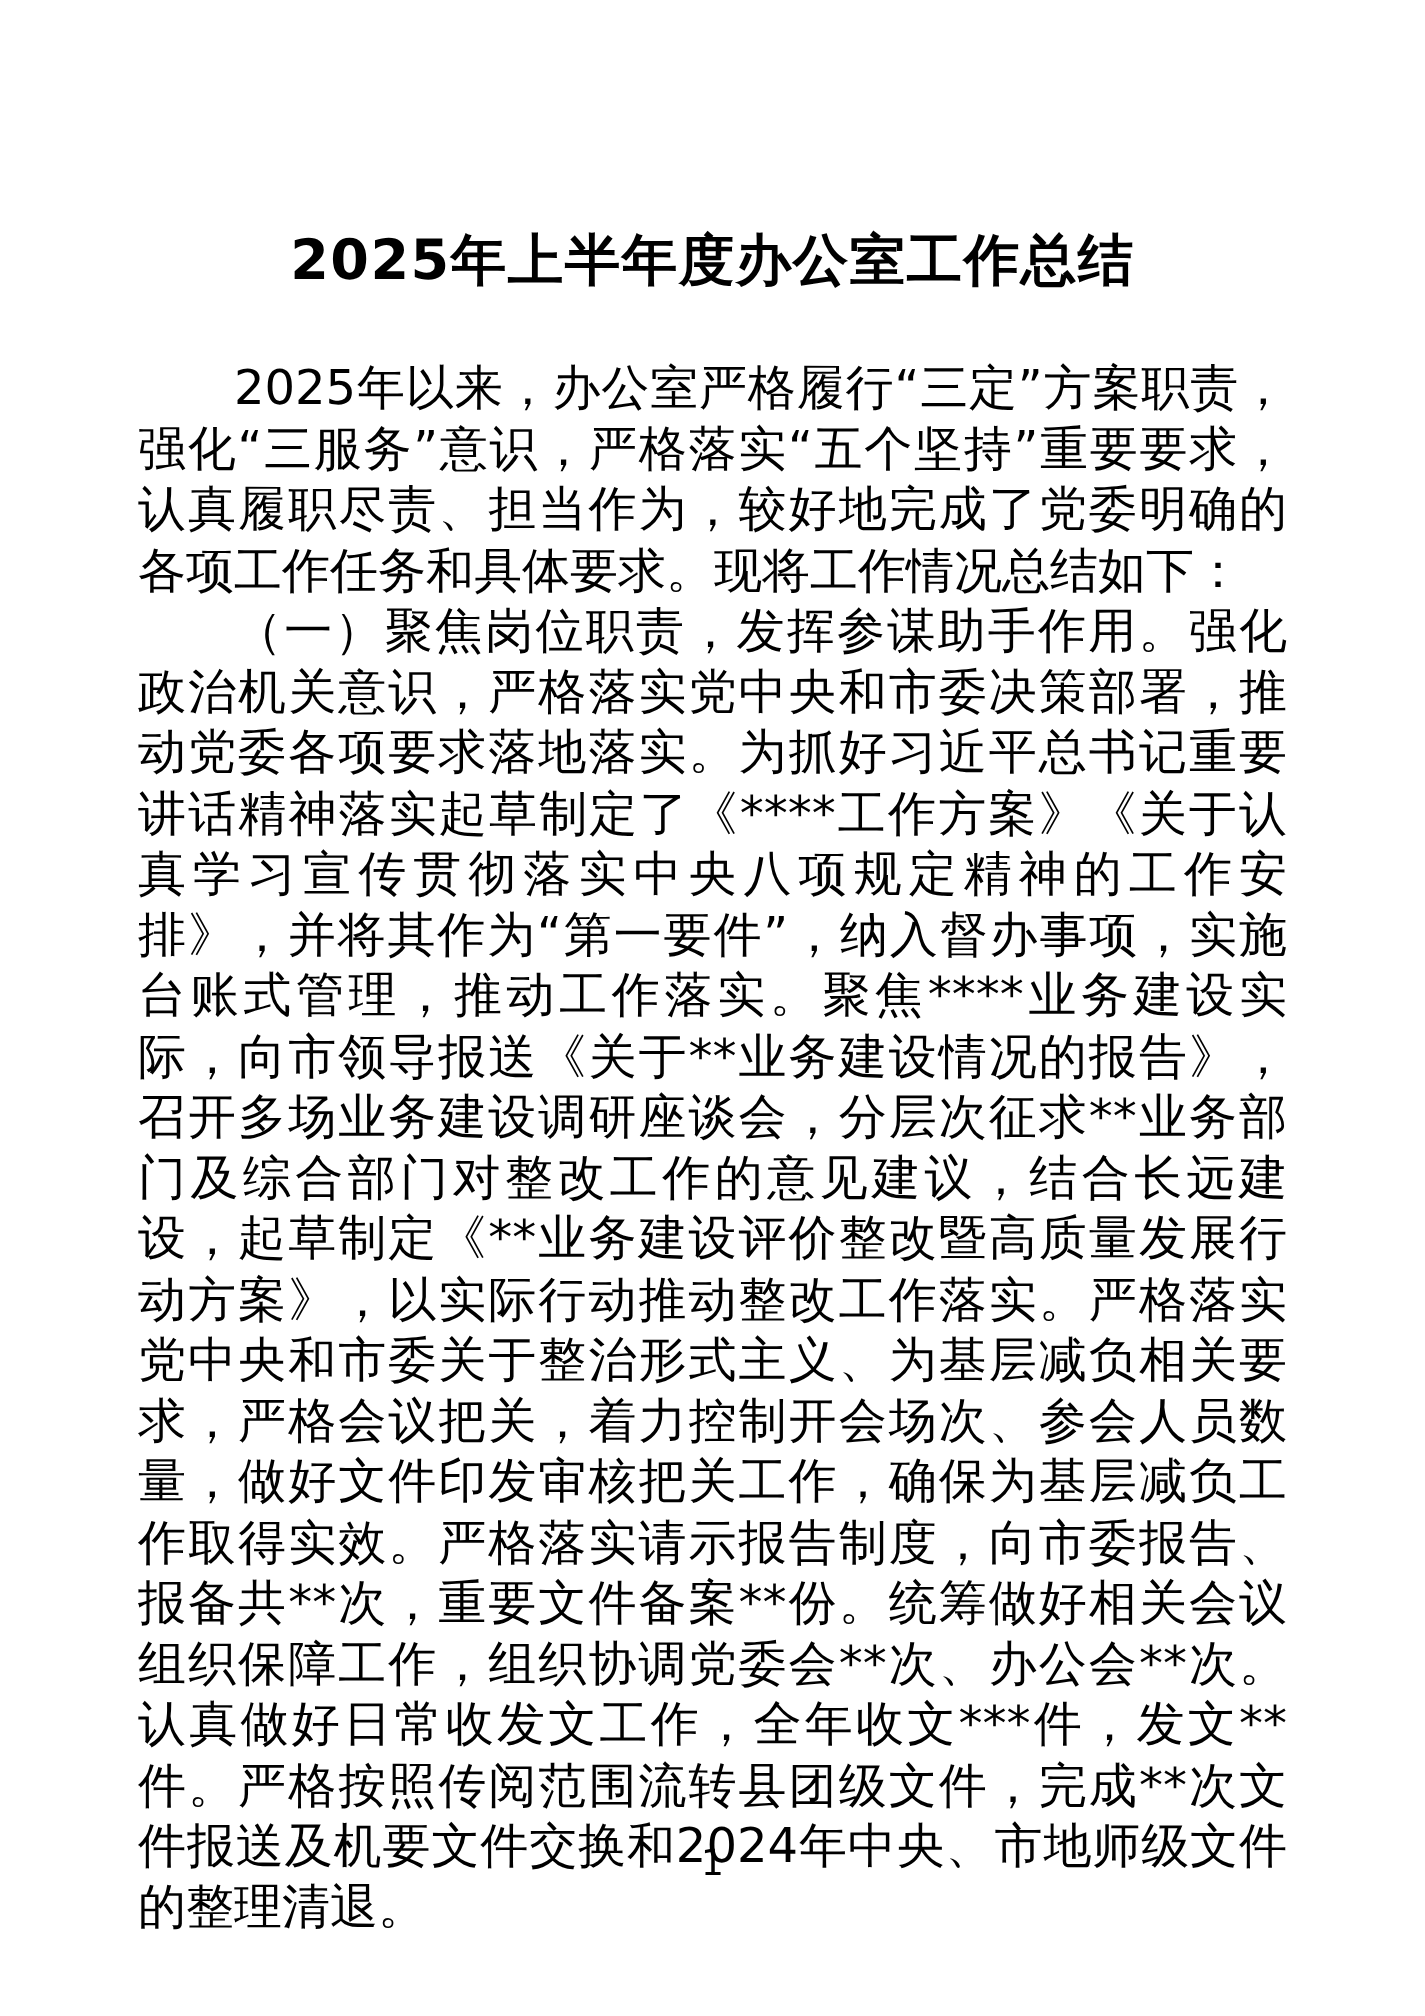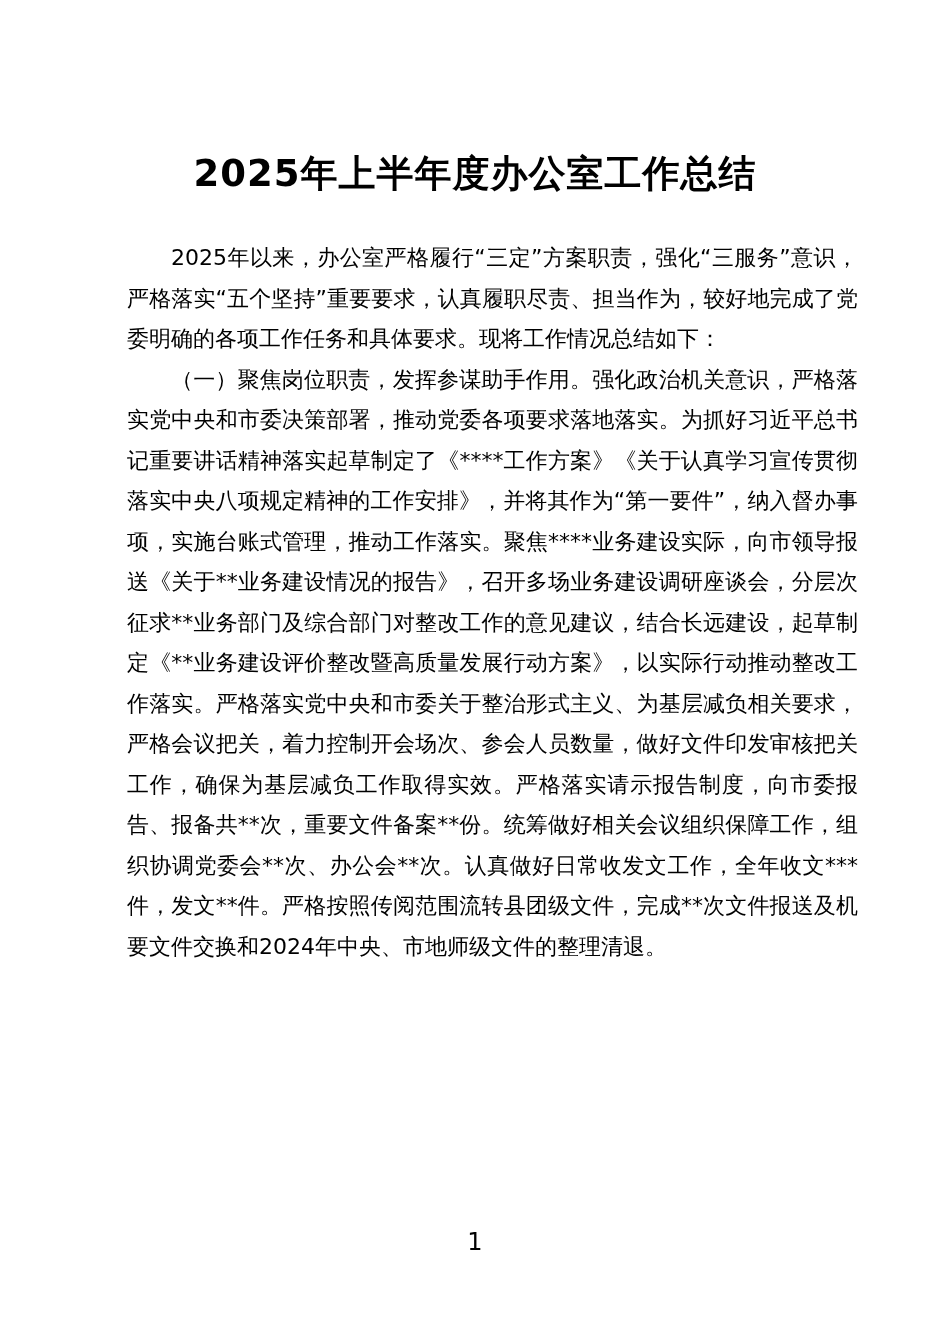--- a/index.html
+++ b/index.html
@@ -27,26 +27,25 @@
     font-family: "DejaVu Sans", "Liberation Sans", sans-serif;
     font-weight: bold;
     font-size: 37px;
     line-height: 1.3;
     text-align: center;
     letter-spacing: 1px;
     margin: 0 0 40px 0;
   }
   .body-text {
     font-family: "DejaVu Sans", "Liberation Sans", sans-serif;
-    font-size: 22px;
+    font-size: 32px;
     line-height: 40.5px;
     text-align: justify;
     text-justify: inter-ideograph;
     letter-spacing: 0px;
-    margin-left: 35px;
   }
   .para {
     margin: 0;
     text-indent: 2em;
   }
   .page-number {
     position: absolute;
     bottom: 88px;
     left: 0;
     width: 950px;

